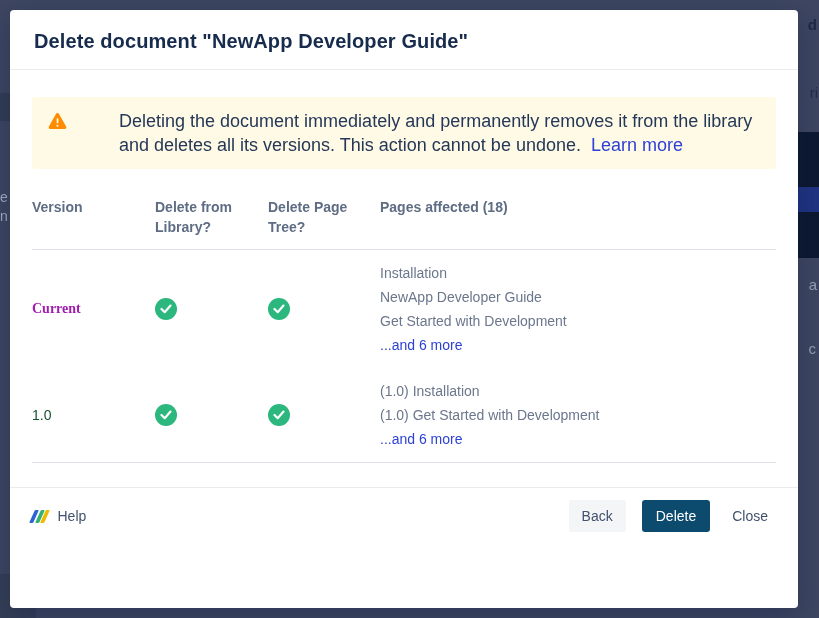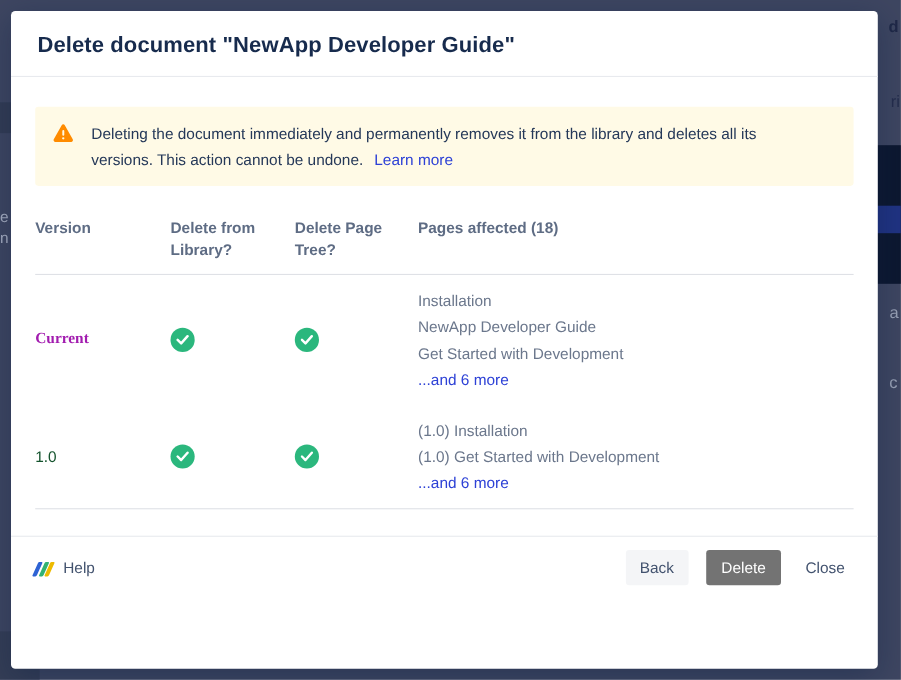--- a/index.html
+++ b/index.html
@@ -40,21 +40,21 @@
 
   .dialog-body { padding:27px 22px 0 22px; }
 
   
   .warning {
     background:#FFFAE6; border-radius:3px;
     padding:12px 16px; display:flex; align-items:flex-start; gap:16px;
     min-height:72px;
   }
   .warning-icon { flex:0 0 auto; margin-top:3px; }
-  .warning-body { font-size:14px; line-height:24px; color:#253858; max-width:648px; }
+  .warning-body { font-size:18px; line-height:24px; color:#253858; max-width:648px;margin-left:36px; }
   .link { color:#2D41D6; text-decoration:none; cursor:pointer; }
   .warning-body .link { margin-left:10px; }
 
   
   .table { margin-top:28px; }
   .trow {
     display:grid;
     grid-template-columns:123px 113px 112px 1fr;
   }
   .trow.head {
@@ -75,38 +75,38 @@
   .page-line { padding:4px 0; line-height:16px; }
   .more-line { padding:4px 0; line-height:16px; }
 
   
   .dialog-footer {
     position:absolute; left:0; top:477px; width:100%;
     border-top:1px solid #E8EAEE;
     padding:12px 24px 0 22px;
     display:flex; align-items:center; justify-content:space-between;
   }
-  .help { display:flex; align-items:flex-end; gap:9px; cursor:pointer; }
+  .help { display:flex; align-items:flex-start; gap:9px; cursor:pointer; }
   .help-label { font-size:14px; color:#42526E; }
   .help-icon { display:flex; align-items:flex-end; height:15px; }
   .help-icon i {
     display:block; width:3.5px; height:13px; margin-right:2px;
     transform:skewX(-24deg); border-radius:1px;
   }
   .help-icon i.s1 { background:#2E63D4; }
   .help-icon i.s2 { background:#32B273; }
   .help-icon i.s3 { background:#EDБA00; background:#EDBA00; }
   .btns { display:flex; align-items:center; }
   .btn {
     height:32px; border:none; border-radius:3px;
     font-family:"Liberation Sans", sans-serif;
     font-size:14px; cursor:pointer; padding:0 13px;
   }
   .btn-back { background:#F4F5F7; color:#42526E; margin-right:16px; }
-  .btn-delete { background:#737373; color:#FFFFFF; margin-right:16px; padding:0 14px; }
+  .btn-delete { background:#0c4a6e; color:#FFFFFF; margin-right:16px; padding:0 14px; }
   .btn-close { background:transparent; color:#42526E; padding:0 6px; }
 </style>
 </head>
 <body>
 
 <div class="bg-frag" id="block-right-dark"></div>
 <div class="bg-frag" id="block-right-blue"></div>
 <div class="bg-frag" id="block-left-dark"></div>
 <div class="bg-frag" id="block-bottom-left"></div>
 <span class="bg-frag frag-text" id="frag-d">d</span>

